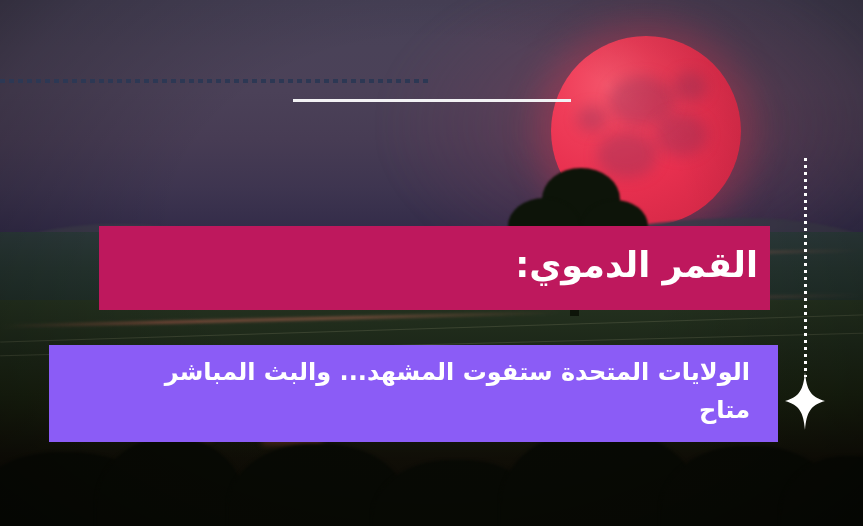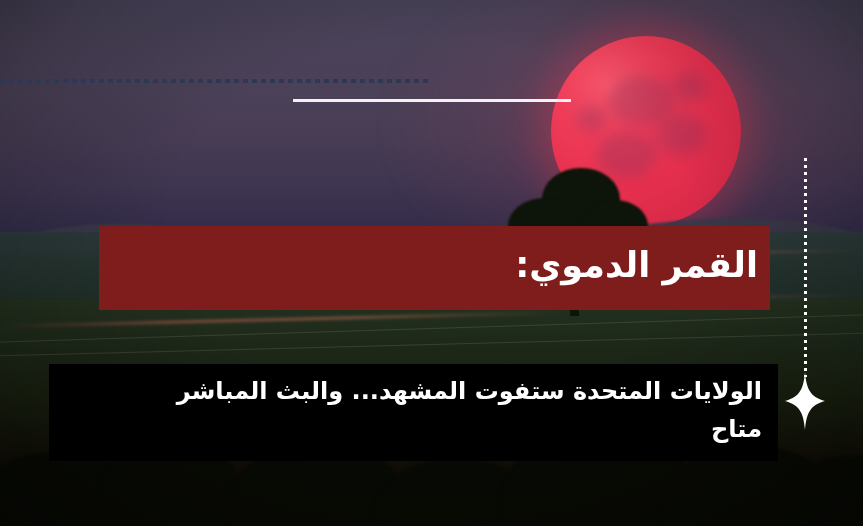--- a/index.html
+++ b/index.html
@@ -213,21 +213,21 @@
     height: 58px;
   }
 
   
   .banner-title {
     position: absolute;
     left: 99px;
     top: 226px;
     width: 671px;
     height: 84px;
-    background: #7f1d1d;
+    background: #be185d;
     display: flex;
     align-items: center;
     justify-content: flex-end;
     box-sizing: border-box;
     padding: 0 12px 6px 0;
   }
   .banner-title .txt {
     color: #ffffff;
     font-size: 35px;
     font-weight: 700;
@@ -236,27 +236,26 @@
     unicode-bidi: isolate;
     white-space: nowrap;
     line-height: 1.1;
   }
   .banner-sub {
     position: absolute;
     left: 49px;
     top: 345px;
     width: 729px;
     height: 97px;
-    background: #000000;
+    background: #8b5cf6;
     display: flex;
     align-items: center;
     justify-content: flex-end;
     box-sizing: border-box;
-    padding: 0 16px 4px 0;
-    margin-top: 19px;
+    padding: 0 28px 4px 0;
   }
   .banner-sub .txt {
     color: #ffffff;
     font-size: 24px;
     font-weight: 700;
     direction: rtl;
     unicode-bidi: isolate;
     text-align: right;
     line-height: 1.58;
     max-width: 620px;

